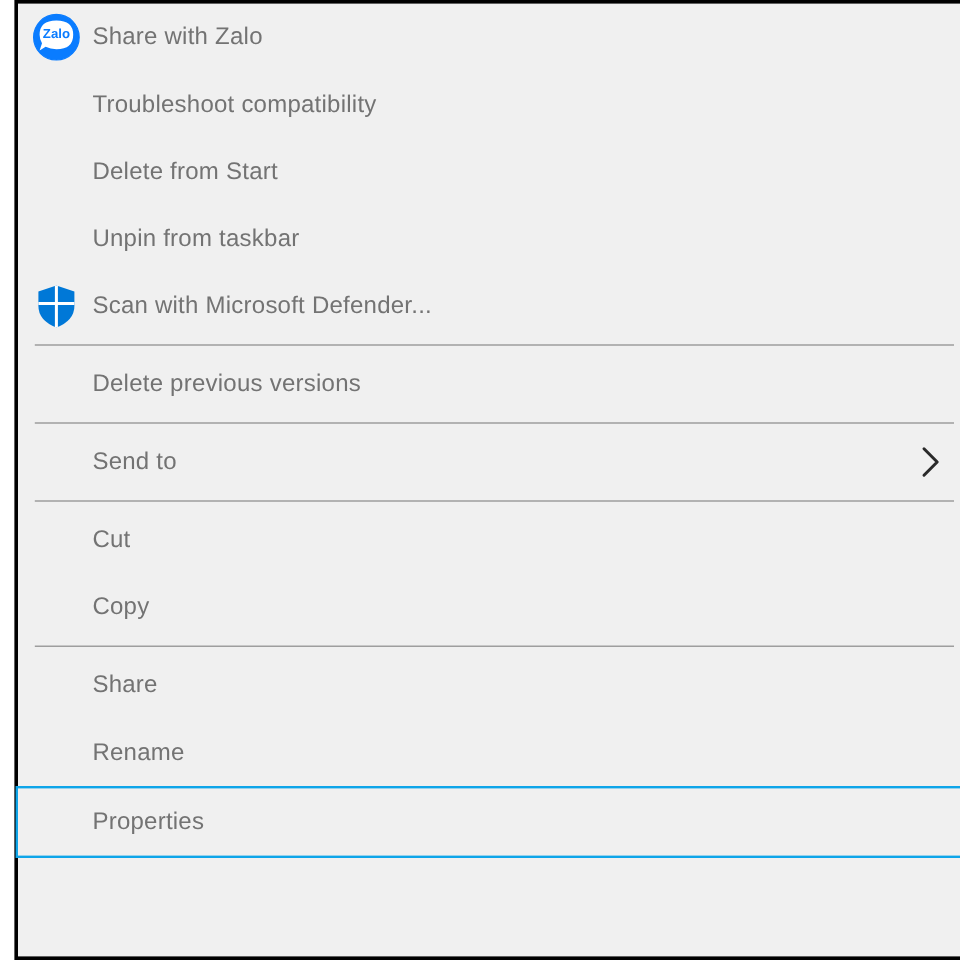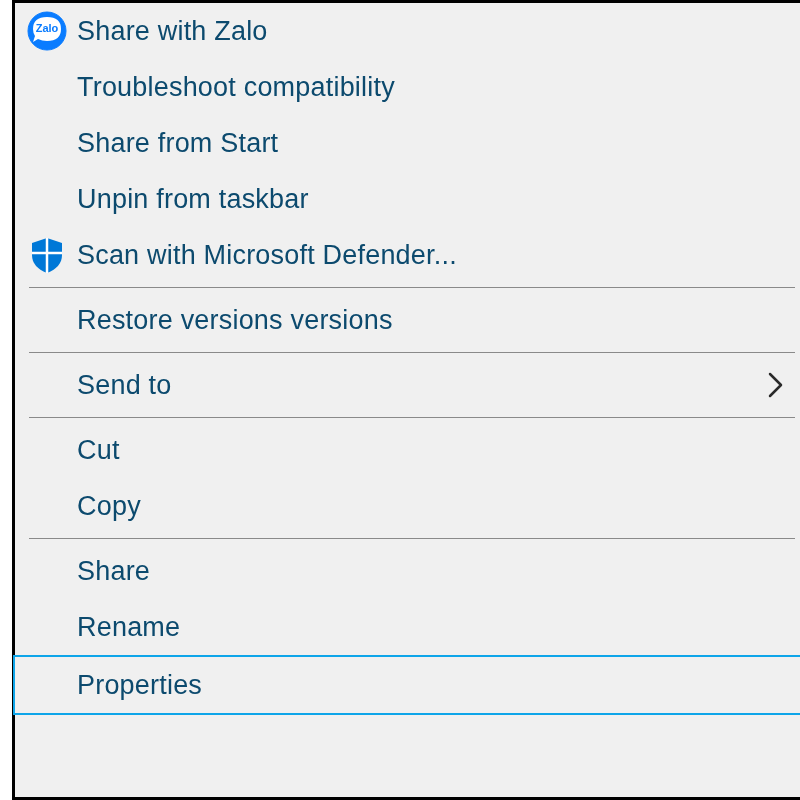--- a/index.html
+++ b/index.html
@@ -32,22 +32,22 @@
     }
     .icon-slot {
       width: 50px;
       height: 40px;
       display: flex;
       align-items: center;
       justify-content: flex-start;
       flex-shrink: 0;
     }
     .item-label {
-      font-size: 27px;
-      color: #0c4a6e;
+      font-size: 20px;
+      color: #737373;
       flex: 1;
       letter-spacing: 0.2px;
     }
     .arrow-slot {
       width: 30px;
       display: flex;
       align-items: center;
       justify-content: center;
     }
     .separator {
@@ -84,21 +84,21 @@
     <span class="item-label">Share with Zalo</span>
   </div>
 
   <div class="menu-item">
     <span class="icon-slot"></span>
     <span class="item-label">Troubleshoot compatibility</span>
   </div>
 
   <div class="menu-item">
     <span class="icon-slot"></span>
-    <span class="item-label">Share from Start</span>
+    <span class="item-label">Delete from Start</span>
   </div>
 
   <div class="menu-item">
     <span class="icon-slot"></span>
     <span class="item-label">Unpin from taskbar</span>
   </div>
 
   <div class="menu-item">
     <span class="icon-slot">
       <svg class="defender-icon" viewBox="0 0 40 40">
@@ -107,21 +107,21 @@
         <line x1="5" y1="18" x2="35" y2="18" stroke="#ffffff" stroke-width="2.5"></line>
       </svg>
     </span>
     <span class="item-label">Scan with Microsoft Defender...</span>
   </div>
 
   <div class="separator"></div>
 
   <div class="menu-item">
     <span class="icon-slot"></span>
-    <span class="item-label">Restore versions versions</span>
+    <span class="item-label">Delete previous versions</span>
   </div>
 
   <div class="separator"></div>
 
   <div class="menu-item">
     <span class="icon-slot"></span>
     <span class="item-label">Send to</span>
     <span class="arrow-slot">
       <svg width="18" height="28" viewBox="0 0 18 28">
         <path d="M 3 3 L 14 14 L 3 25" fill="none" stroke="#2a2a2a" stroke-width="2.5" stroke-linecap="round" stroke-linejoin="round"></path>

